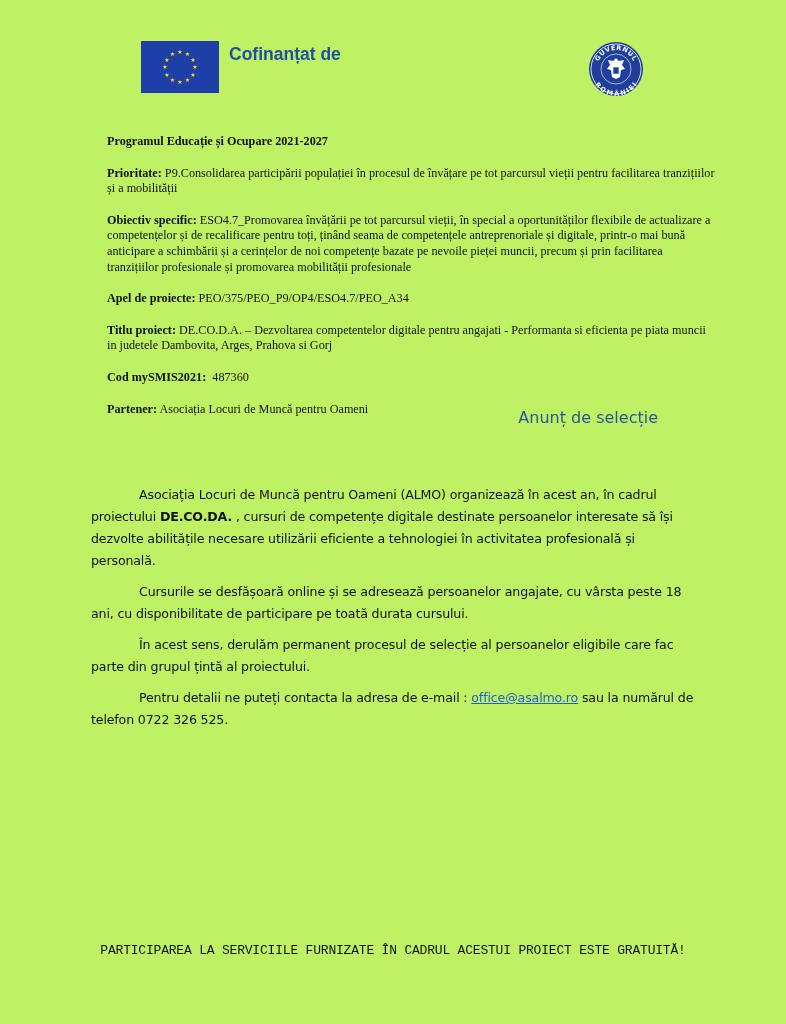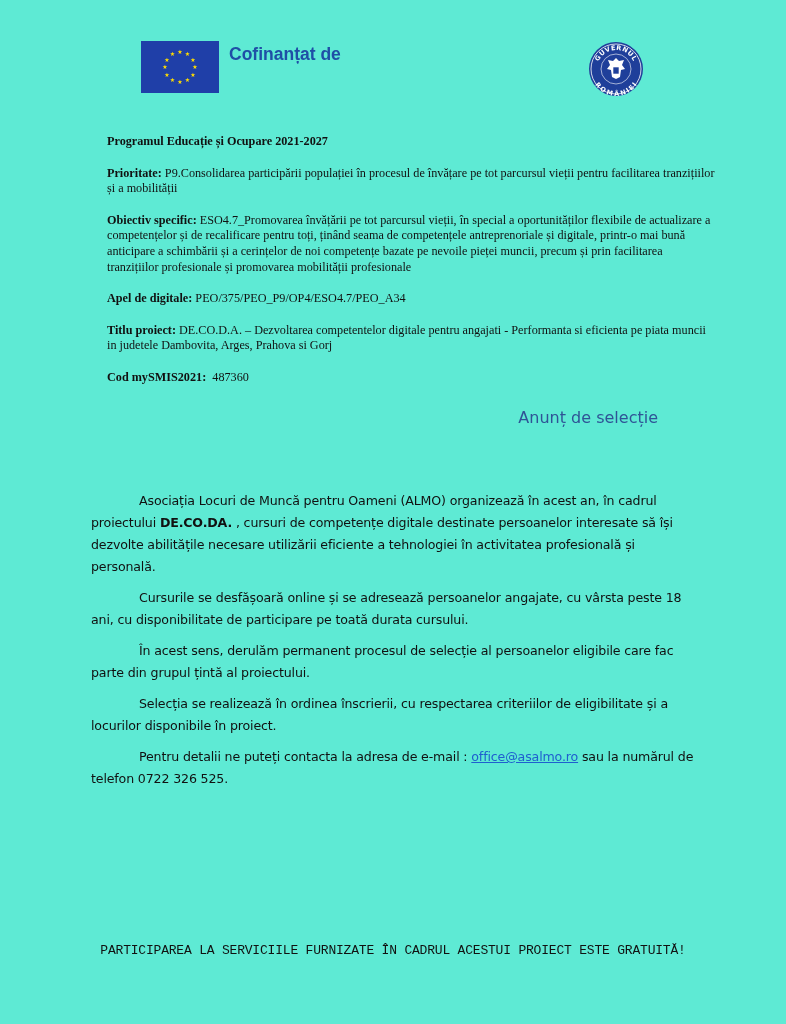--- a/index.html
+++ b/index.html
@@ -1,35 +1,35 @@
 <!DOCTYPE html>
 <html><head>
 <meta charset="utf-8">
 <style>
   html, body { margin:0; padding:0; background:#ffffff; }
   body { width:786px; height:1024px; position:relative; overflow:hidden; }
-  .page { position:absolute; left:0; top:0; width:786px; height:1024px; background:#5eead4; }
+  .page { position:absolute; left:0; top:0; width:786px; height:1024px; background:#bef264; }
 
   
   .eu-flag { position:absolute; left:141px; top:41px; width:78px; height:52px; background:#1f3fa8; }
   .eu-flag svg { display:block; }
   .eu-text { position:absolute; left:229px; top:44px; font-family:"Liberation Sans", sans-serif; font-weight:bold; color:#1f4fa6; font-size:17.5px; line-height:21px; }
   .gov-logo { position:absolute; left:588px; top:41px; width:56px; height:56px; }
 
   
   .info { position:absolute; left:91px; top:118px; width:640px; font-family:"Liberation Serif", serif; font-size:12.2px; line-height:15.6px; color:#111; }
   .info p { margin:16px; }
   .info b { font-weight:bold; }
 
   
   .title { position:absolute; left:0; width:658px; top:408px; text-align:right; font-family:"DejaVu Sans", sans-serif; font-size:16px; color:#2f5496; }
 
   
   .body { position:absolute; left:91px; top:484px; width:612px; font-family:"DejaVu Sans", sans-serif; font-size:12.6px; line-height:22px; color:#111; letter-spacing:-0.15px; }
-  .body p { margin:6px 0 9px 0; text-indent:48px; }
+  .body p { margin:0 0 9px 0; text-indent:48px; }
   .body a { color:#1f5fcf; text-decoration:underline;text-align:right; }
   .body b { font-weight:bold; }
 
   .footer { position:absolute; left:0; width:786px; top:943px; text-align:center; font-family:Liberation Mono, monospace; font-size:13px; color:#111; letter-spacing:-0.2px; }
 </style>
 </head>
 <body>
 
 <div class="page">
 
@@ -70,29 +70,29 @@
       </text>
       <path d="M28,17 l3,3 l5,-1 l-2,5 l3,4 l-4,1 l-1,7 l-4,2 l-4,-2 l-1,-7 l-4,-1 l3,-4 l-2,-5 l5,1 z" fill="#fff"></path>
       <rect x="25" y="26" width="6" height="7" fill="#1f3f9a" stroke="#fff" stroke-width="0.6"></rect>
     </svg>
   </div>
 
   <div class="info">
     <p><b>Programul Educație și Ocupare 2021-2027</b></p>
     <p><b>Prioritate:</b><span> P9.Consolidarea participării populației în procesul de învățare pe tot parcursul vieții pentru facilitarea tranzițiilor și a mobilității</span></p>
     <p><b>Obiectiv specific:</b><span> ESO4.7_Promovarea învățării pe tot parcursul vieții, în special a oportunităților flexibile de actualizare a competențelor și de recalificare pentru toți, ținând seama de competențele antreprenoriale și digitale, printr-o mai bună anticipare a schimbării și a cerințelor de noi competențe bazate pe nevoile pieței muncii, precum și prin facilitarea tranzițiilor profesionale și promovarea mobilității profesionale</span></p>
-    <p><b>Apel de digitale:</b><span> PEO/375/PEO_P9/OP4/ESO4.7/PEO_A34</span></p>
+    <p><b>Apel de proiecte:</b><span> PEO/375/PEO_P9/OP4/ESO4.7/PEO_A34</span></p>
     <p><b>Titlu proiect:</b><span> DE.CO.D.A. – Dezvoltarea  competentelor digitale pentru angajati - Performanta si eficienta pe piata muncii in judetele Dambovita, Arges, Prahova si Gorj</span></p>
     <p><b>Cod mySMIS2021:</b><span style="white-space:pre">  487360</span></p>
+    <p><b>Partener:</b><span> Asociația Locuri de Muncă pentru Oameni</span></p>
   </div>
 
   <div class="title">Anunț de selecție</div>
 
   <div class="body">
     <p><span>Asociația Locuri de Muncă pentru Oameni (ALMO) organizează în acest an, în cadrul proiectului </span><b>DE.CO.DA.</b><span> , cursuri de competențe digitale destinate persoanelor interesate să își dezvolte abilitățile necesare utilizării eficiente a tehnologiei în activitatea profesională și personală.</span></p>
     <p>Cursurile se desfășoară online și  se adresează persoanelor angajate, cu vârsta peste 18 ani, cu disponibilitate de participare pe toată durata cursului.</p>
     <p>În acest sens, derulăm permanent procesul de selecție al persoanelor eligibile care fac parte din grupul țintă al proiectului.</p>
-    <p>Selecția se realizează în ordinea înscrierii, cu respectarea criteriilor de eligibilitate și a locurilor disponibile în proiect.</p>
     <p><span>Pentru detalii ne puteți contacta la adresa de e-mail : </span><a href="mailto:office@asalmo.ro">office@asalmo.ro</a><span> sau la numărul de telefon 0722 326 525.</span></p>
   </div>
 
   <div class="footer">PARTICIPAREA LA SERVICIILE FURNIZATE ÎN CADRUL ACESTUI PROIECT ESTE GRATUITĂ!</div>
 </div>
 
 </body></html>

